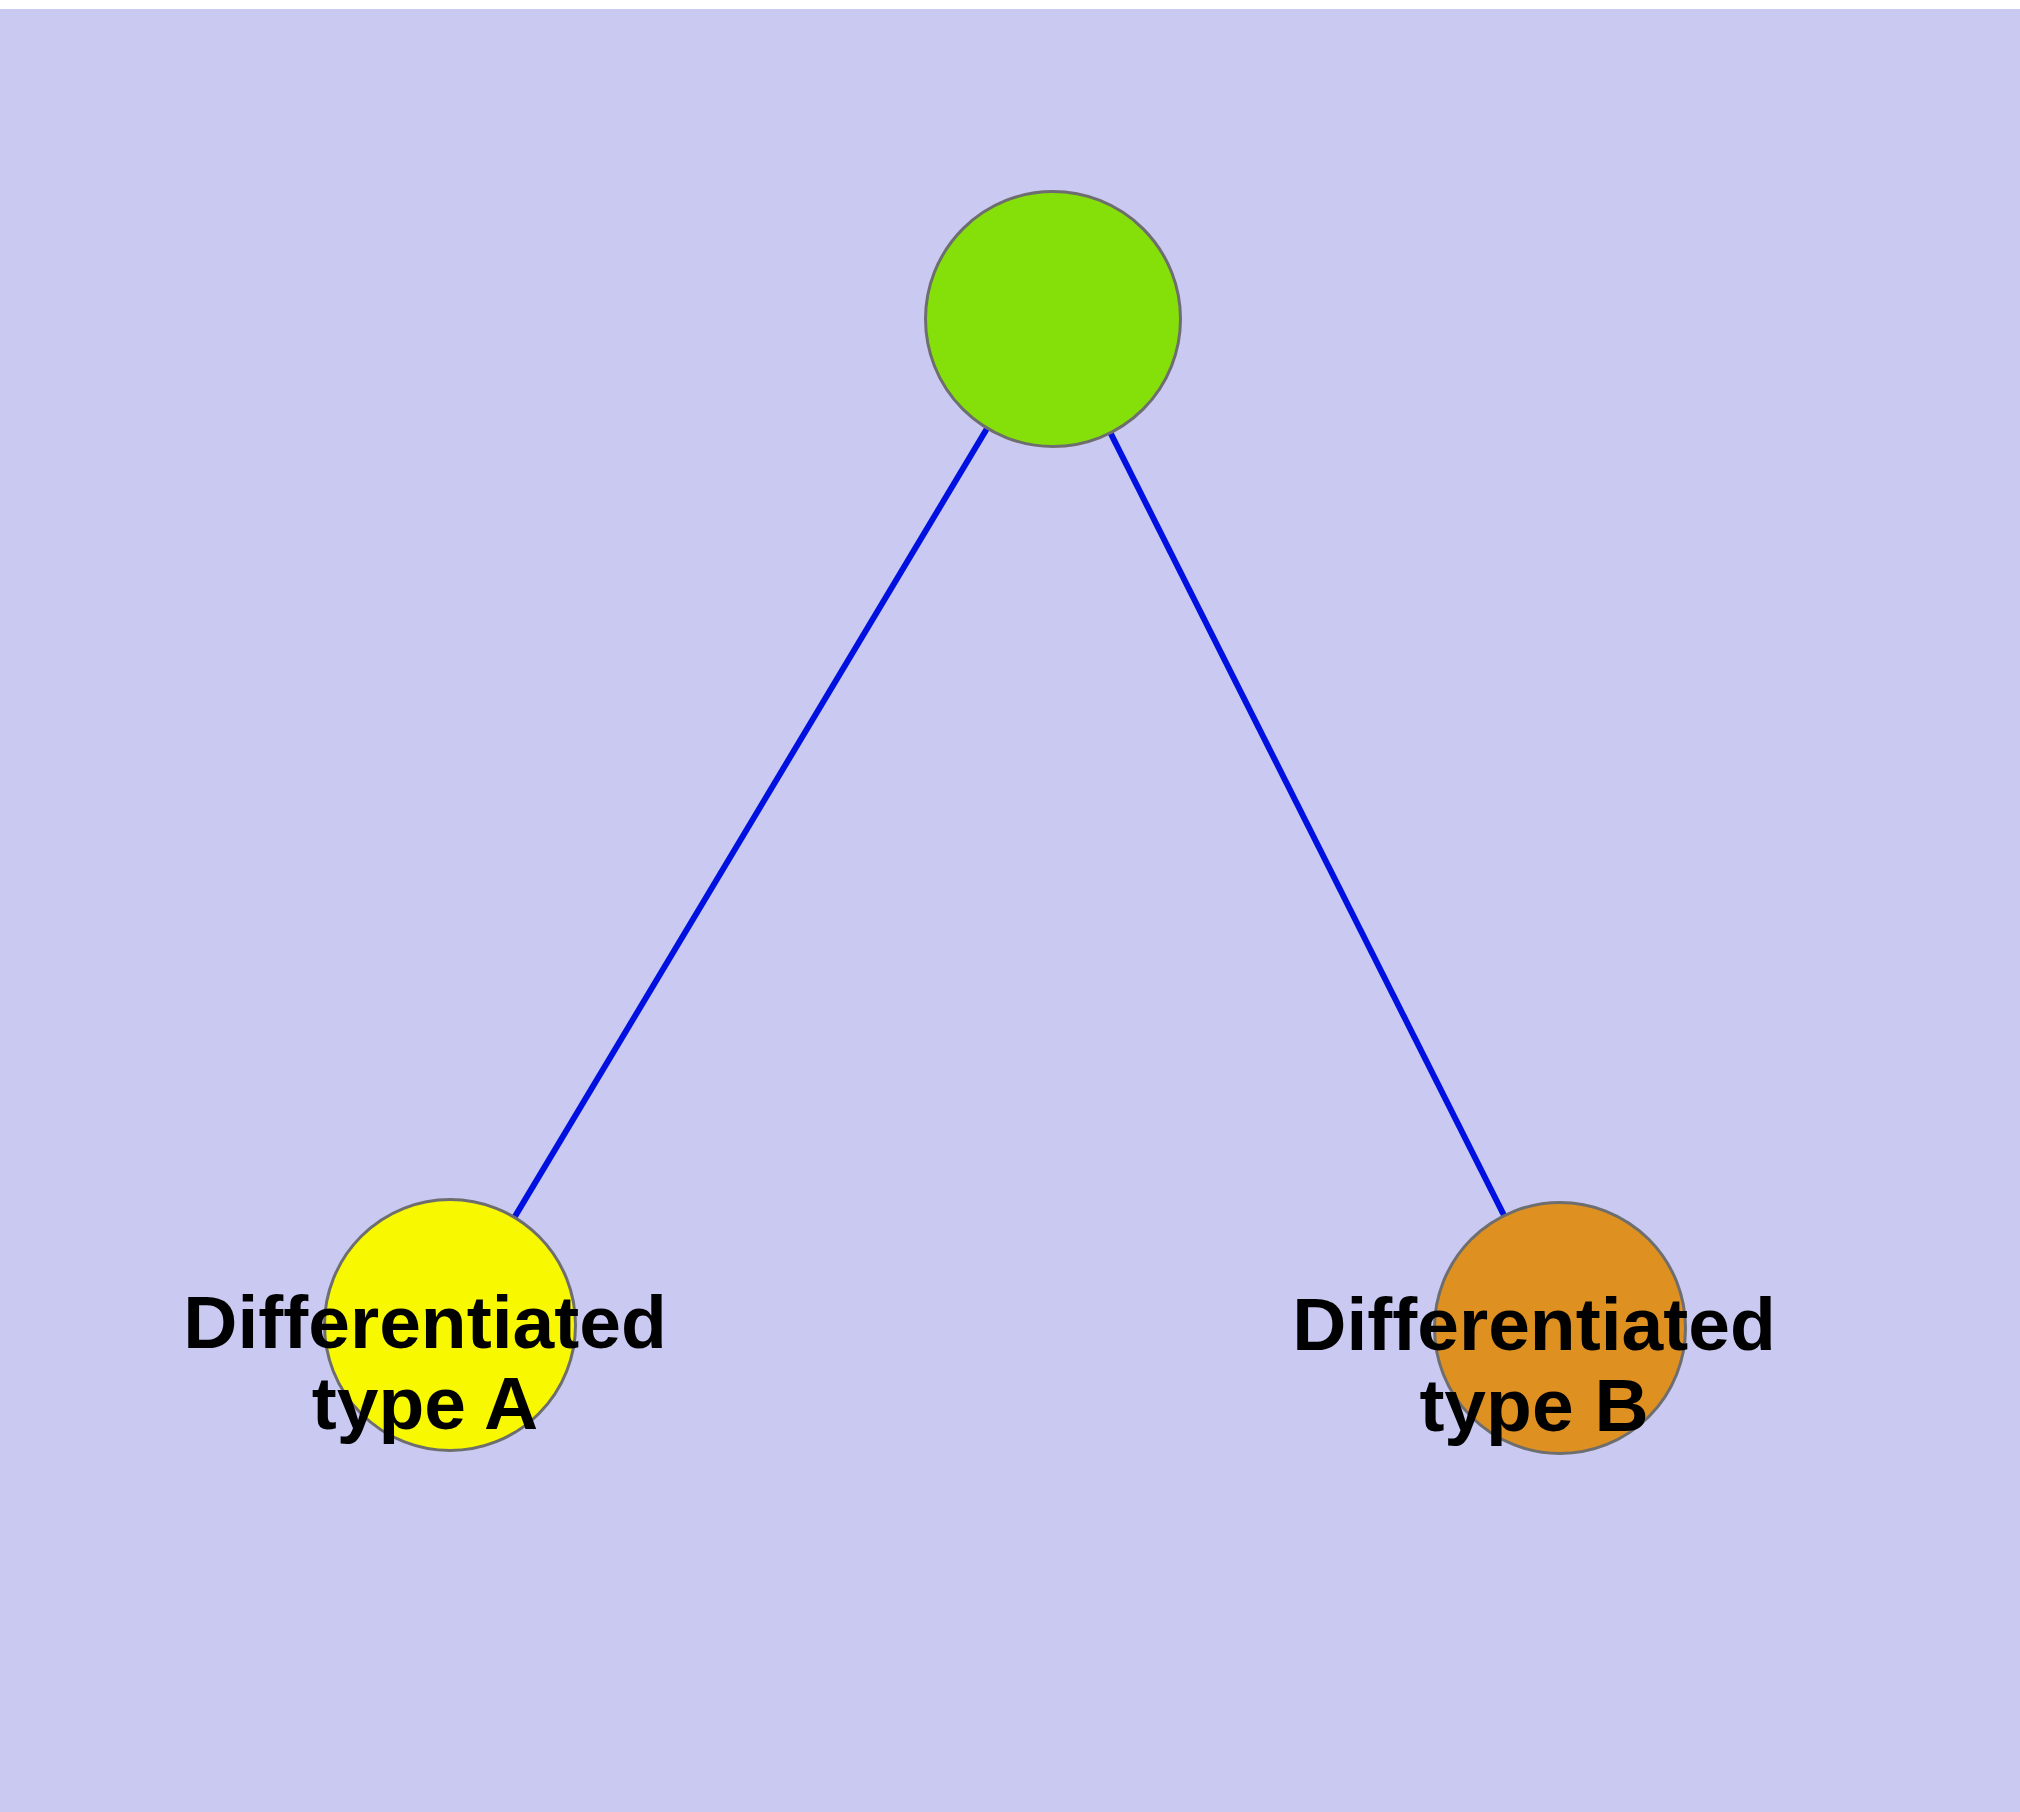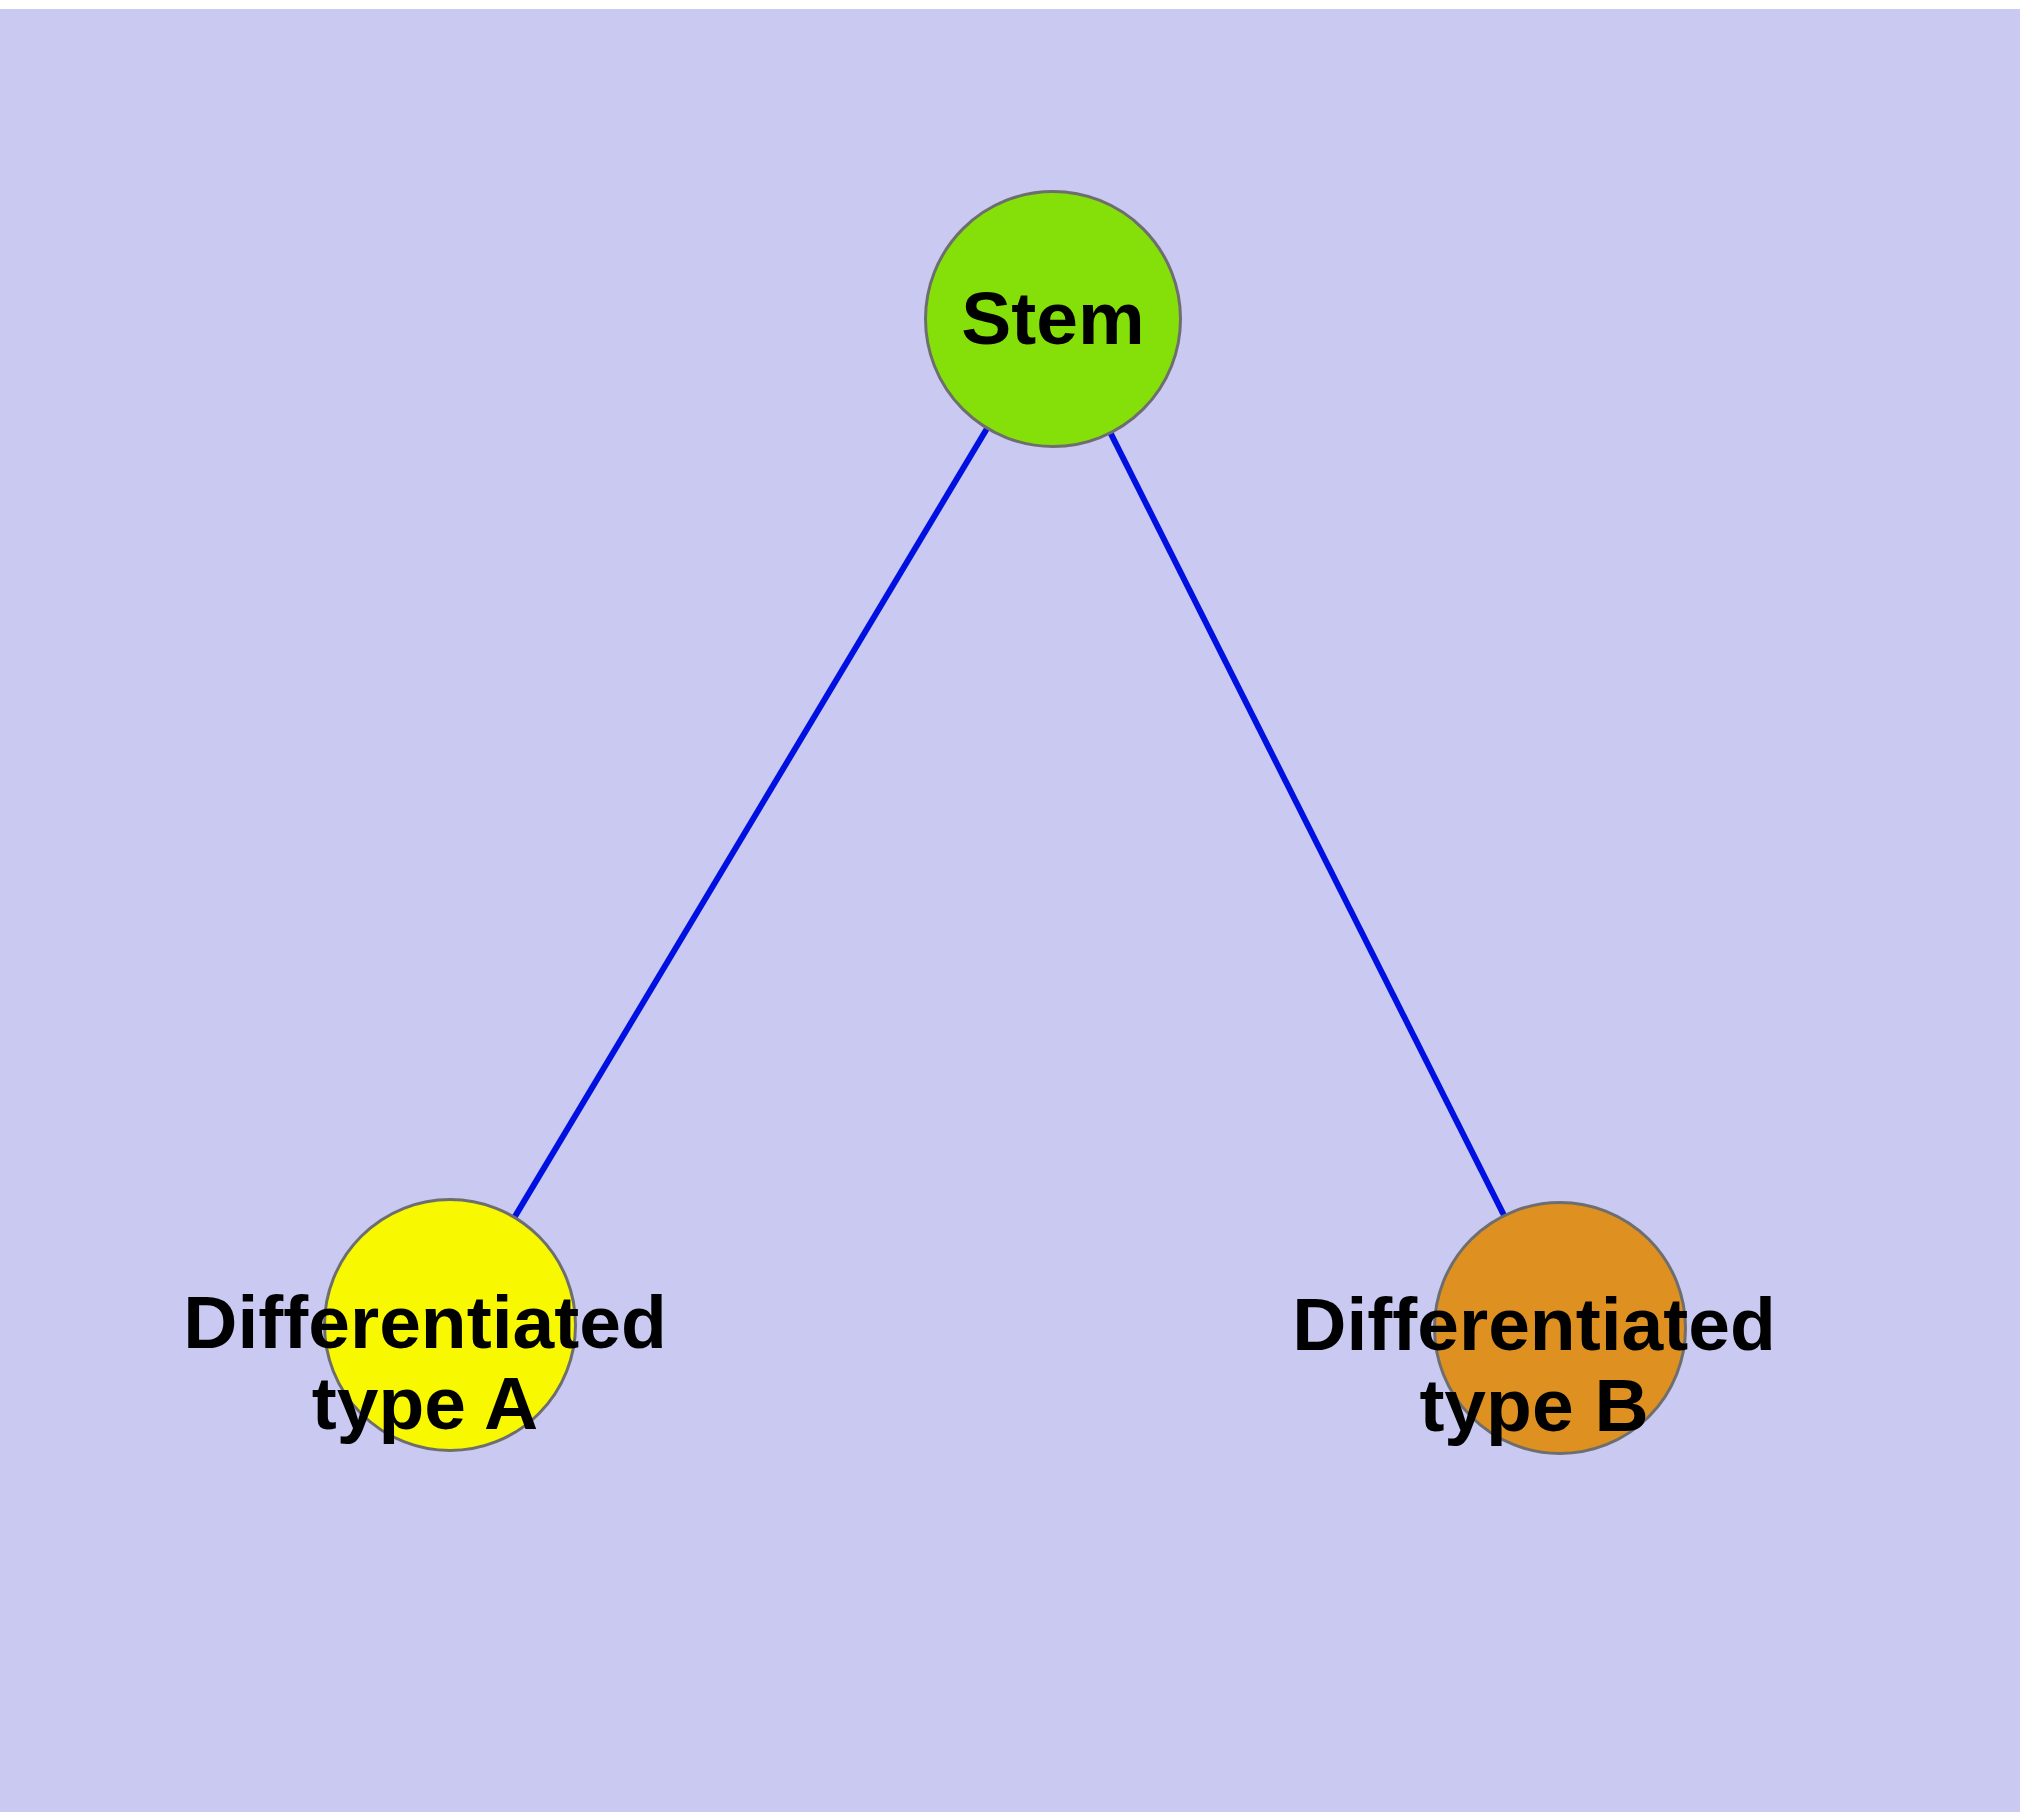--- a/index.html
+++ b/index.html
@@ -89,21 +89,20 @@
     <line class="edge" x1="1242" y1="365" x2="531" y2="1552" stroke="#0010e0"></line>
     <line class="edge" x1="1242" y1="365" x2="1841" y2="1556" stroke="#0010e0"></line>
   </svg>
 
   <div class="node node-stem" style="background-color: rgb(133, 224, 10);"></div>
 
   <div class="node node-type-a" style="background-color: rgb(248, 248, 0);"></div>
 
   <div class="node node-type-b" style="background-color: rgb(222, 144, 33);"></div>
 
-  <div class="node-label label-stem">Stem</div>
 
   <div class="node-label label-type-a">Differentiated
 type A</div>
 
   <div class="node-label label-type-b">Differentiated
 type B</div>
 
 </div>
 
 

